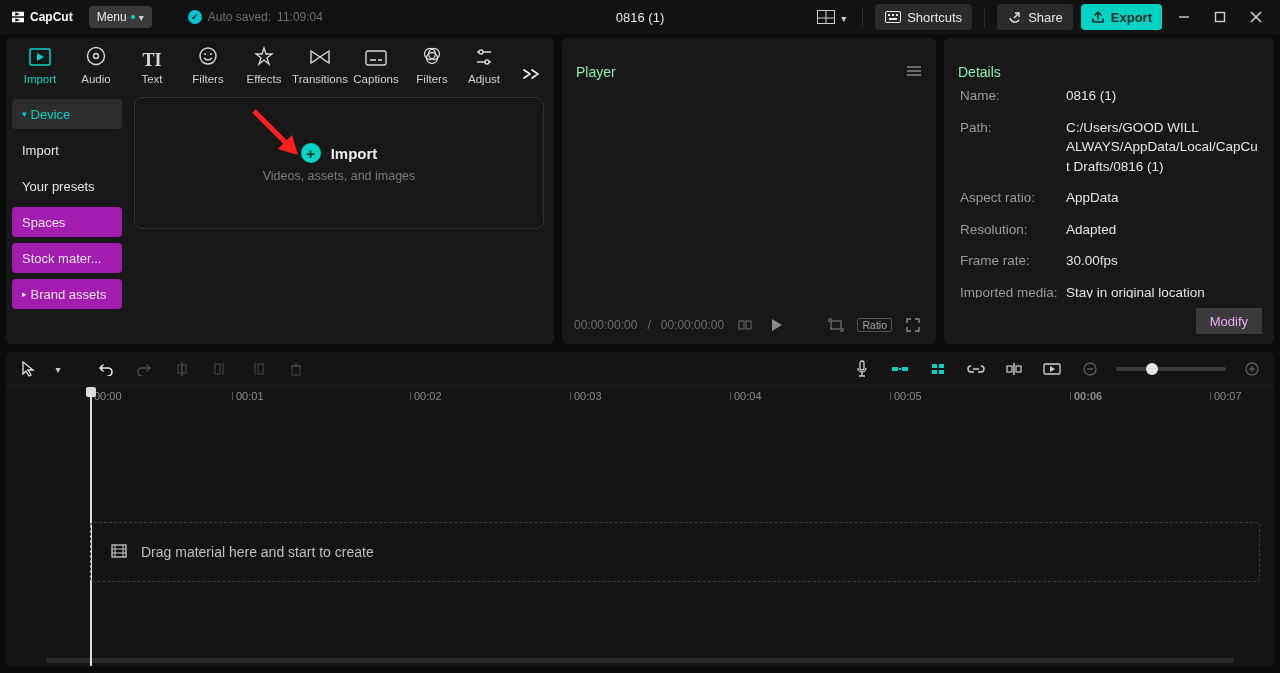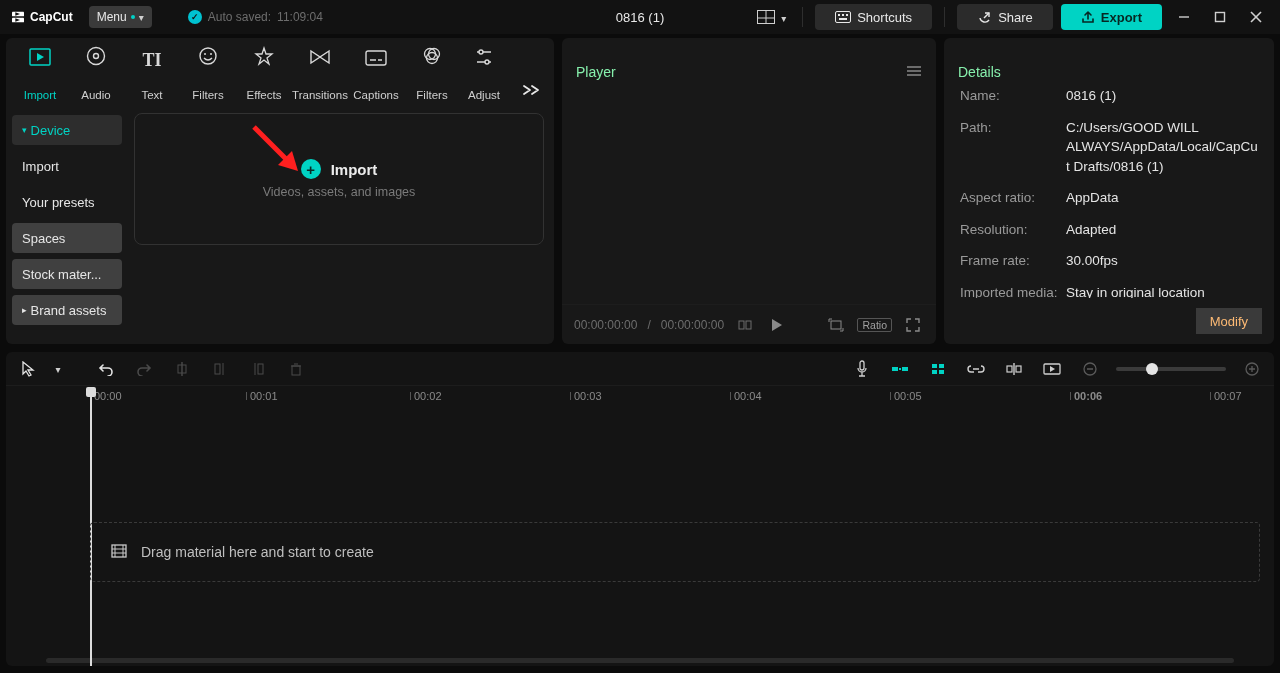--- a/index.html
+++ b/index.html
@@ -10,50 +10,50 @@
 .logo-box { display: flex; align-items: center; gap: 4px; font-weight: 600; font-size: 12px; color: #fff; }
 .logo-box svg { width: 16px; height: 16px; }
 .menu-btn { background: #3a3a3a; border-radius: 4px; height: 22px; padding: 0 8px; display: flex; align-items: center; gap: 4px; color: #e8e8e8; font-size: 12px; cursor: pointer; }
 .dot { width: 4px; height: 4px; border-radius: 50%; background: #00d1c7; display: inline-block; }
 .autosave { display: flex; align-items: center; gap: 6px; color: #6d6d6d; font-size: 12px; margin-left: 20px; }
 .checkcircle { width: 14px; height: 14px; border-radius: 50%; background: #00c2d1; display: flex; align-items: center; justify-content: center; color: #121212; font-size: 9px; font-weight: bold; }
 .proj-title { color: #e8e8e8; font-size: 13px; }
 .titlecenter { position: absolute; left: 50%; transform: translateX(-50%); }
 .titleright { margin-left: auto; display: flex; align-items: center; gap: 8px; }
 .winbtn { width: 28px; height: 28px; display: flex; align-items: center; justify-content: center; cursor: pointer; color: #cfcfcf; }
-.panelbtn { height: 26px; padding: 0 20px; display: flex; align-items: center; gap: 6px; border-radius: 4px; color: #e8e8e8; font-size: 13px; cursor: pointer; }
+.panelbtn { height: 26px; padding: 0 10px; display: flex; align-items: center; gap: 6px; border-radius: 4px; color: #e8e8e8; font-size: 13px; cursor: pointer; }
 .panelbtn.dark { background: #2b2b2b; }
 .panelbtn.share { background: #2b2b2b; }
 .panelbtn.export { background: #00d3c4; color: #062823; font-weight: 600; }
 .sep { width: 1px; height: 20px; background: #2e2e2e; margin: 0 4px; }
 .aspect-dd { display:flex; align-items:center; gap:6px; color:#cfcfcf; cursor:pointer; padding:0 4px;}
 
 
 .upper { display: flex; gap: 8px; padding: 4px 6px 0 6px; height: 310px; }
 .panel { background: #181818; border-radius: 6px; display: flex; flex-direction: column; overflow: hidden; }
 .media-panel { flex: 0 0 548px; min-width: 548px; }
 .player-panel { flex: 1; min-width: 0; }
 .details-panel { flex: 0 0 330px; }
 
 
 .tooltabs { display: flex; align-items: flex-end; padding: 6px 6px 0 6px; gap: 0; }
-.tooltab { width: 56px; display: flex; flex-direction: column; align-items: center; gap: 20px; cursor: pointer; padding: 2px 0 6px 0; }
+.tooltab { width: 56px; display: flex; flex-direction: column; align-items: center; gap: 4px; cursor: pointer; padding: 2px 0 6px 0; }
 .tooltab.active { color: #00d3c4; }
 .tooltab .ticon { font-size: 18px; line-height: 1; color: #d8d8d8; }
 .tooltab.active .ticon { color: #00d3c4; }
 .tooltab .tlabel { font-size: 11.5px; color: #cfcfcf; }
 .tooltab.active .tlabel { color: #00d3c4; }
 .tabsrest { margin-left: auto; width: 34px; height: 34px; display: flex; align-items: center; justify-content: center; cursor: pointer; color: #e8e8e8; }
 
 
 .media-body { display: flex; flex: 1; min-height: 0; }
 .side { width: 122px; padding: 8px 6px; display: flex; flex-direction: column; gap: 6px; }
 .side-item { height: 30px; border-radius: 4px; display: flex; align-items: center; padding: 0 10px; font-size: 13px; color: #e6e6e6; cursor: pointer; white-space: nowrap; overflow: hidden; text-overflow: ellipsis; }
 .side-item.active { background: #2d2d2d; color: #00d3c4; }
-.side-item.filled { background: #404040; }
+.side-item.filled { background: #a21caf; }
 .side-item .caret { margin-right: 4px; font-size: 9px; color: inherit; }
 .side-item.plain { color: #e6e6e6; }
 .importarea { flex: 1; padding: 6px 10px 10px 6px; }
 .importbox { border: 1px solid #323232; border-radius: 8px; height: 132px; display: flex; flex-direction: column; align-items: center; justify-content: center; gap: 6px; cursor: pointer; }
 .importrow { display: flex; align-items: center; gap: 10px; }
 .plusdot { width: 20px; height: 20px; border-radius: 50%; background: #00d3c4; color: #0a2a27; display: flex; align-items: center; justify-content: center; font-weight: 700; font-size: 15px; }
 .importtitle { color: #ececec; font-size: 15px; font-weight: 600; }
 .importsub { color: #7a7a7a; font-size: 12.5px; }
 
 
@@ -64,21 +64,21 @@
 .pc-spacer { flex:1; }
 .pc-icon { width:22px; height:22px; display:flex; align-items:center; justify-content:center; cursor:pointer; color:#8a8a8a; }
 .ratio-box { border:1px solid #555; border-radius:2px; padding:0 4px; font-size:10.5px; color:#a0a0a0; cursor:pointer; }
 
 
 .details-body { flex: 1; padding: 6px 16px 10px 16px; display: flex; flex-direction: column; gap: 12px; overflow:hidden;}
 .drow { display: flex; font-size: 13.5px; line-height: 1.45; }
 .dlabel { width: 106px; color: #9a9a9a; flex-shrink: 0; }
 .dval { color: #e4e4e4; word-break: break-word; }
 .modifybar { margin-top: auto; display: flex; justify-content: flex-end; padding: 10px 12px; }
-.modifybtn { background: #3a3a3a; color: #fdba74; height: 26px; padding: 0 14px; border-radius: 0; display: flex; align-items: center; font-size: 13px; cursor: pointer; }
+.modifybtn { background: #3a3a3a; color: #f0abfc; height: 26px; padding: 0 14px; border-radius: 0; display: flex; align-items: center; font-size: 13px; cursor: pointer; }
 
 
 .timeline-wrap { margin: 8px 6px 6px 6px; background: #141414; border-radius: 6px; height: 314px; display: flex; flex-direction: column; overflow:hidden;}
 .tltoolbar { height: 34px; display: flex; align-items: center; padding: 0 10px; gap: 14px; border-bottom: 1px solid #1d1d1d;}
 .tlbtn { width: 24px; height: 24px; display: flex; align-items: center; justify-content: center; cursor: pointer; color: #b7b7b7; }
 .tlbtn.dim { color: #4a4a4a; cursor: default; }
 .tlbtn.active { color: #00d3c4; }
 .tltoolbar .right { margin-left: auto; display: flex; align-items: center; gap: 14px; }
 .zoom { width: 110px; height: 4px; background: #3b3b3b; border-radius: 2px; position: relative; }
 .zoom-handle { position: absolute; top: -4px; left: 30px; width: 12px; height: 12px; border-radius: 50%; background: #e4e4e4; }
@@ -479,21 +479,21 @@
             <line x1="7" y1="4" x2="7" y2="10" stroke="#5a5a5a" stroke-width="1.3"></line>
           </svg>
         </span>
     </div>
   </div>
 
   <div style="position:relative; flex:1; display:flex; flex-direction:column;">
     <div class="ruler">
 
       <span class="rlabel" style="left:88px;">00:00</span>
-      <span class="rlabel" style="left:244px;">00:01</span>
+      <span class="rlabel" style="left:230px;">00:01</span>
       <span class="rlabel" style="left:408px;">00:02</span>
       <span class="rlabel" style="left:568px;">00:03</span>
       <span class="rlabel" style="left:728px;">00:04</span>
       <span class="rlabel" style="left:888px;">00:05</span>
       <span class="rlabel" style="left:1068px;font-weight:bold;">00:06</span>
       <span class="rlabel" style="left:1208px;">00:07</span>
     </div>
     <div class="playhead"></div>
     <div class="tracks">
       <div class="dropzone">

